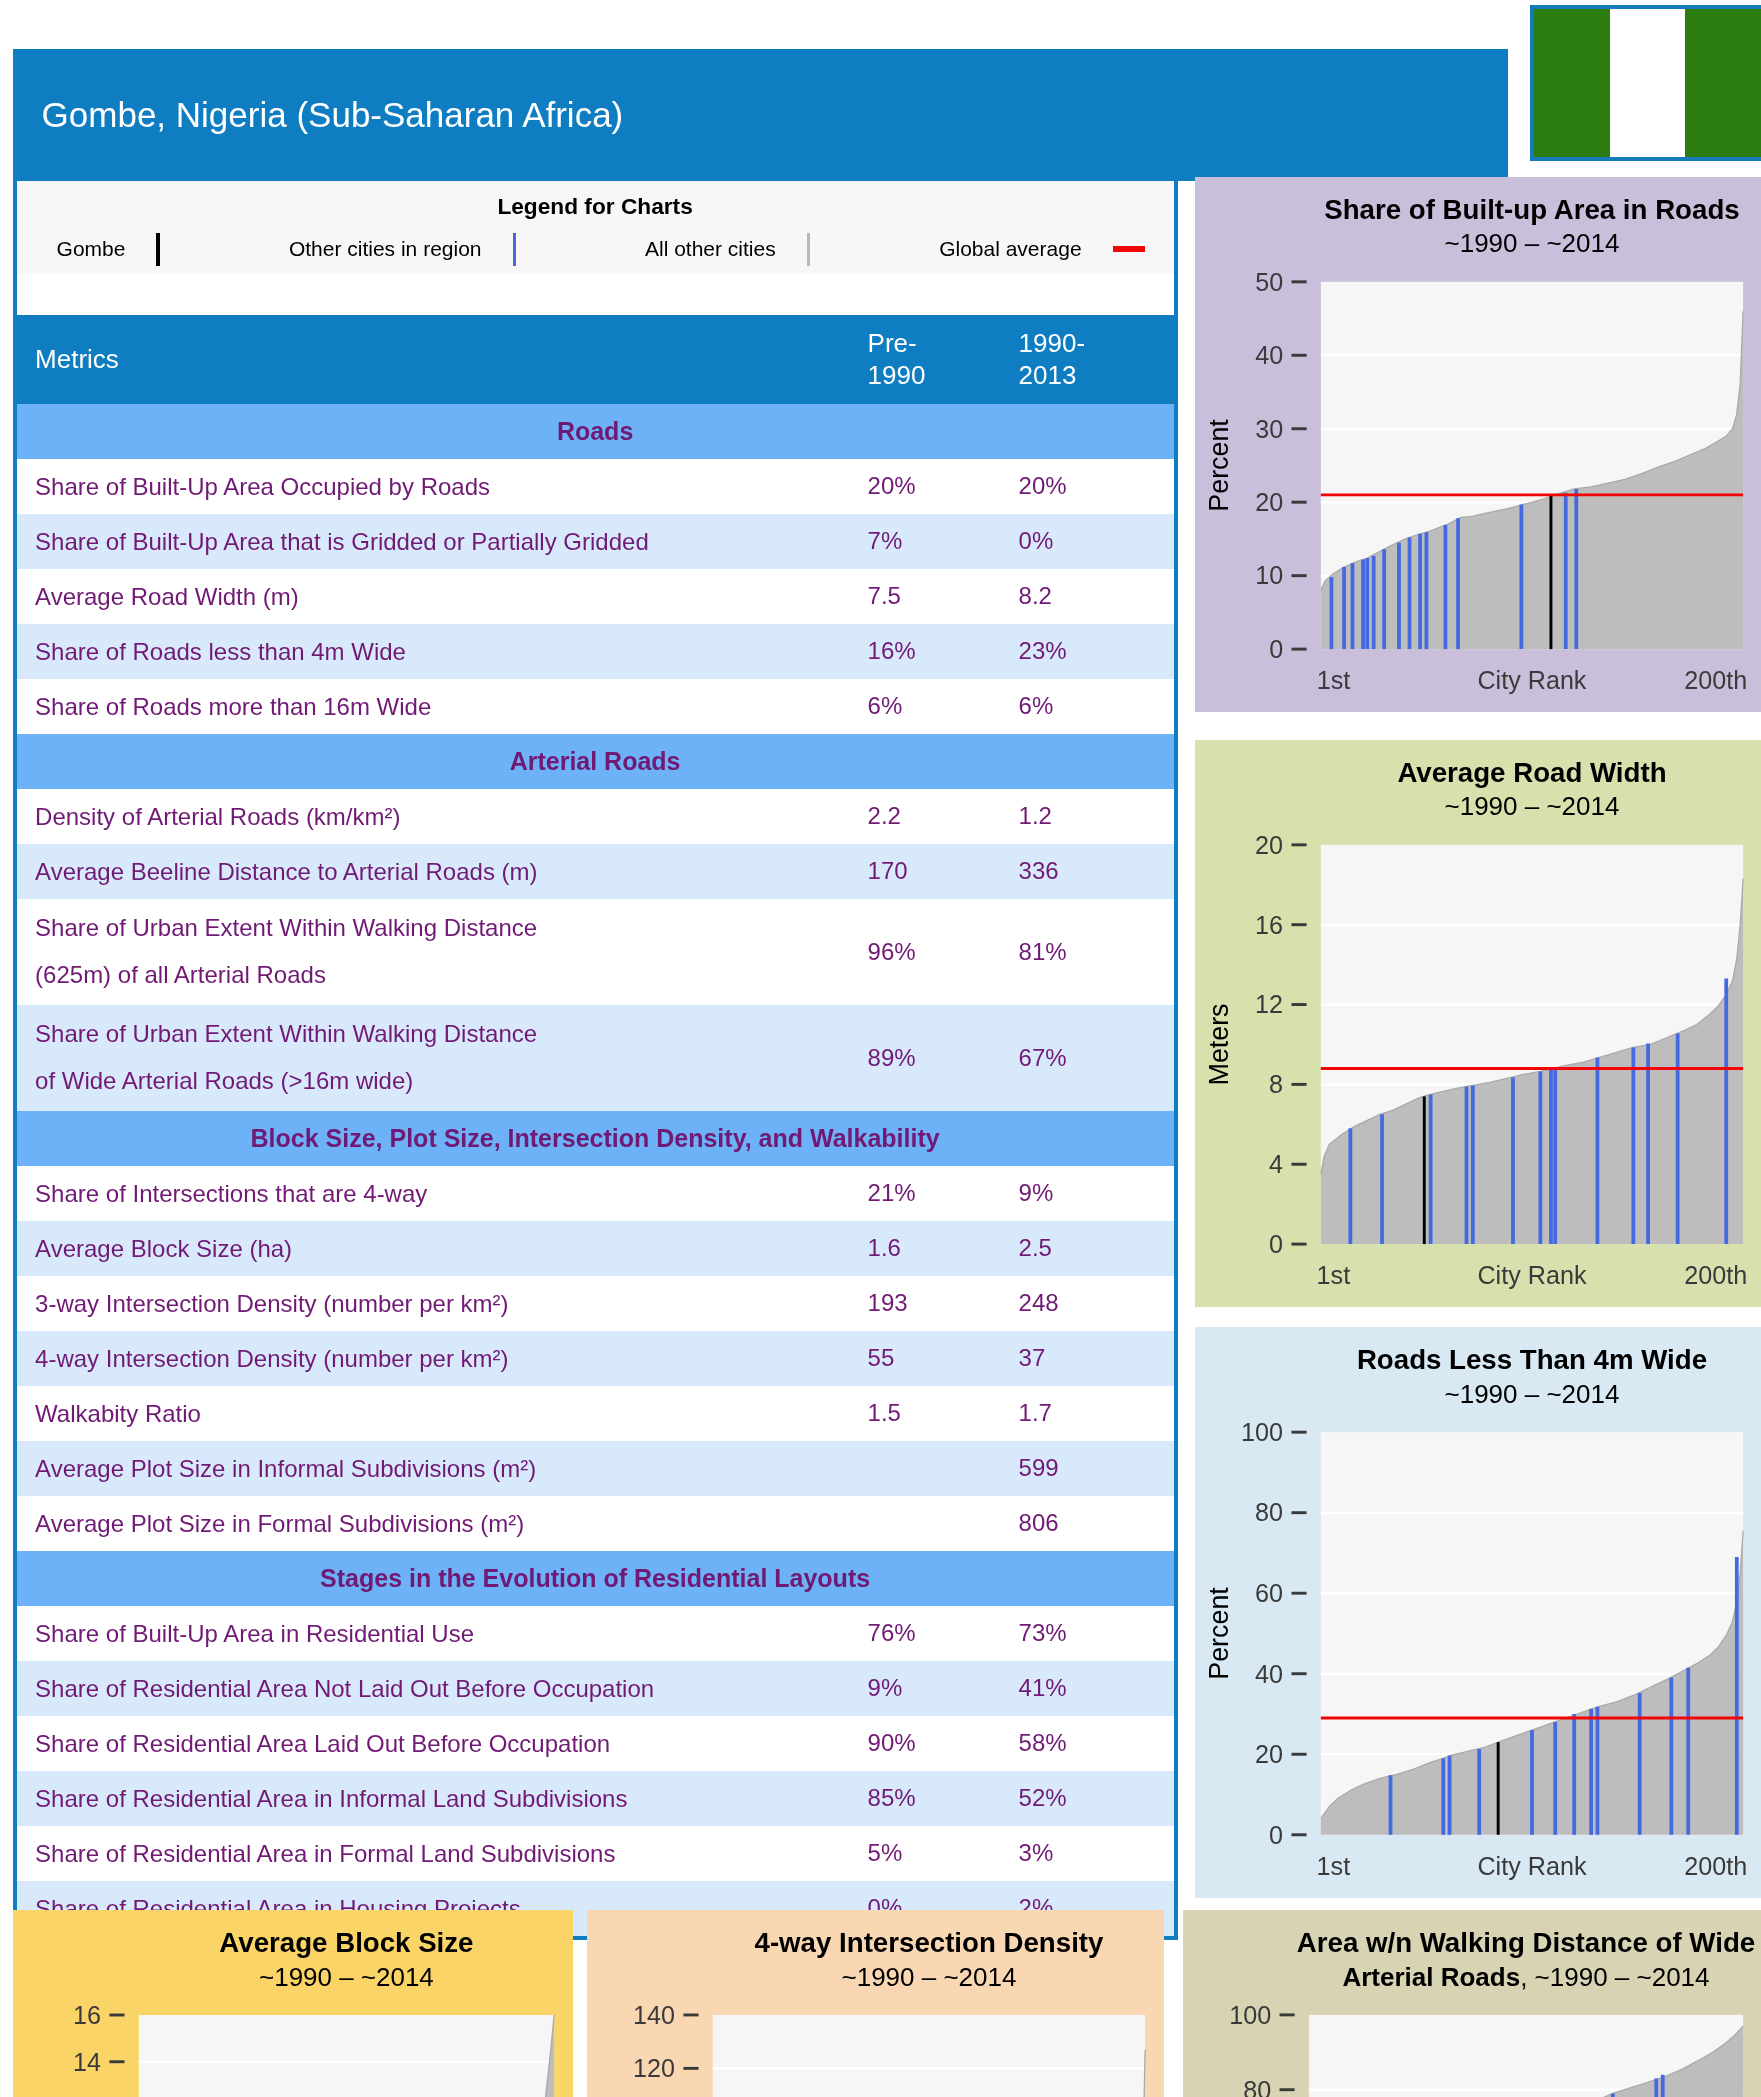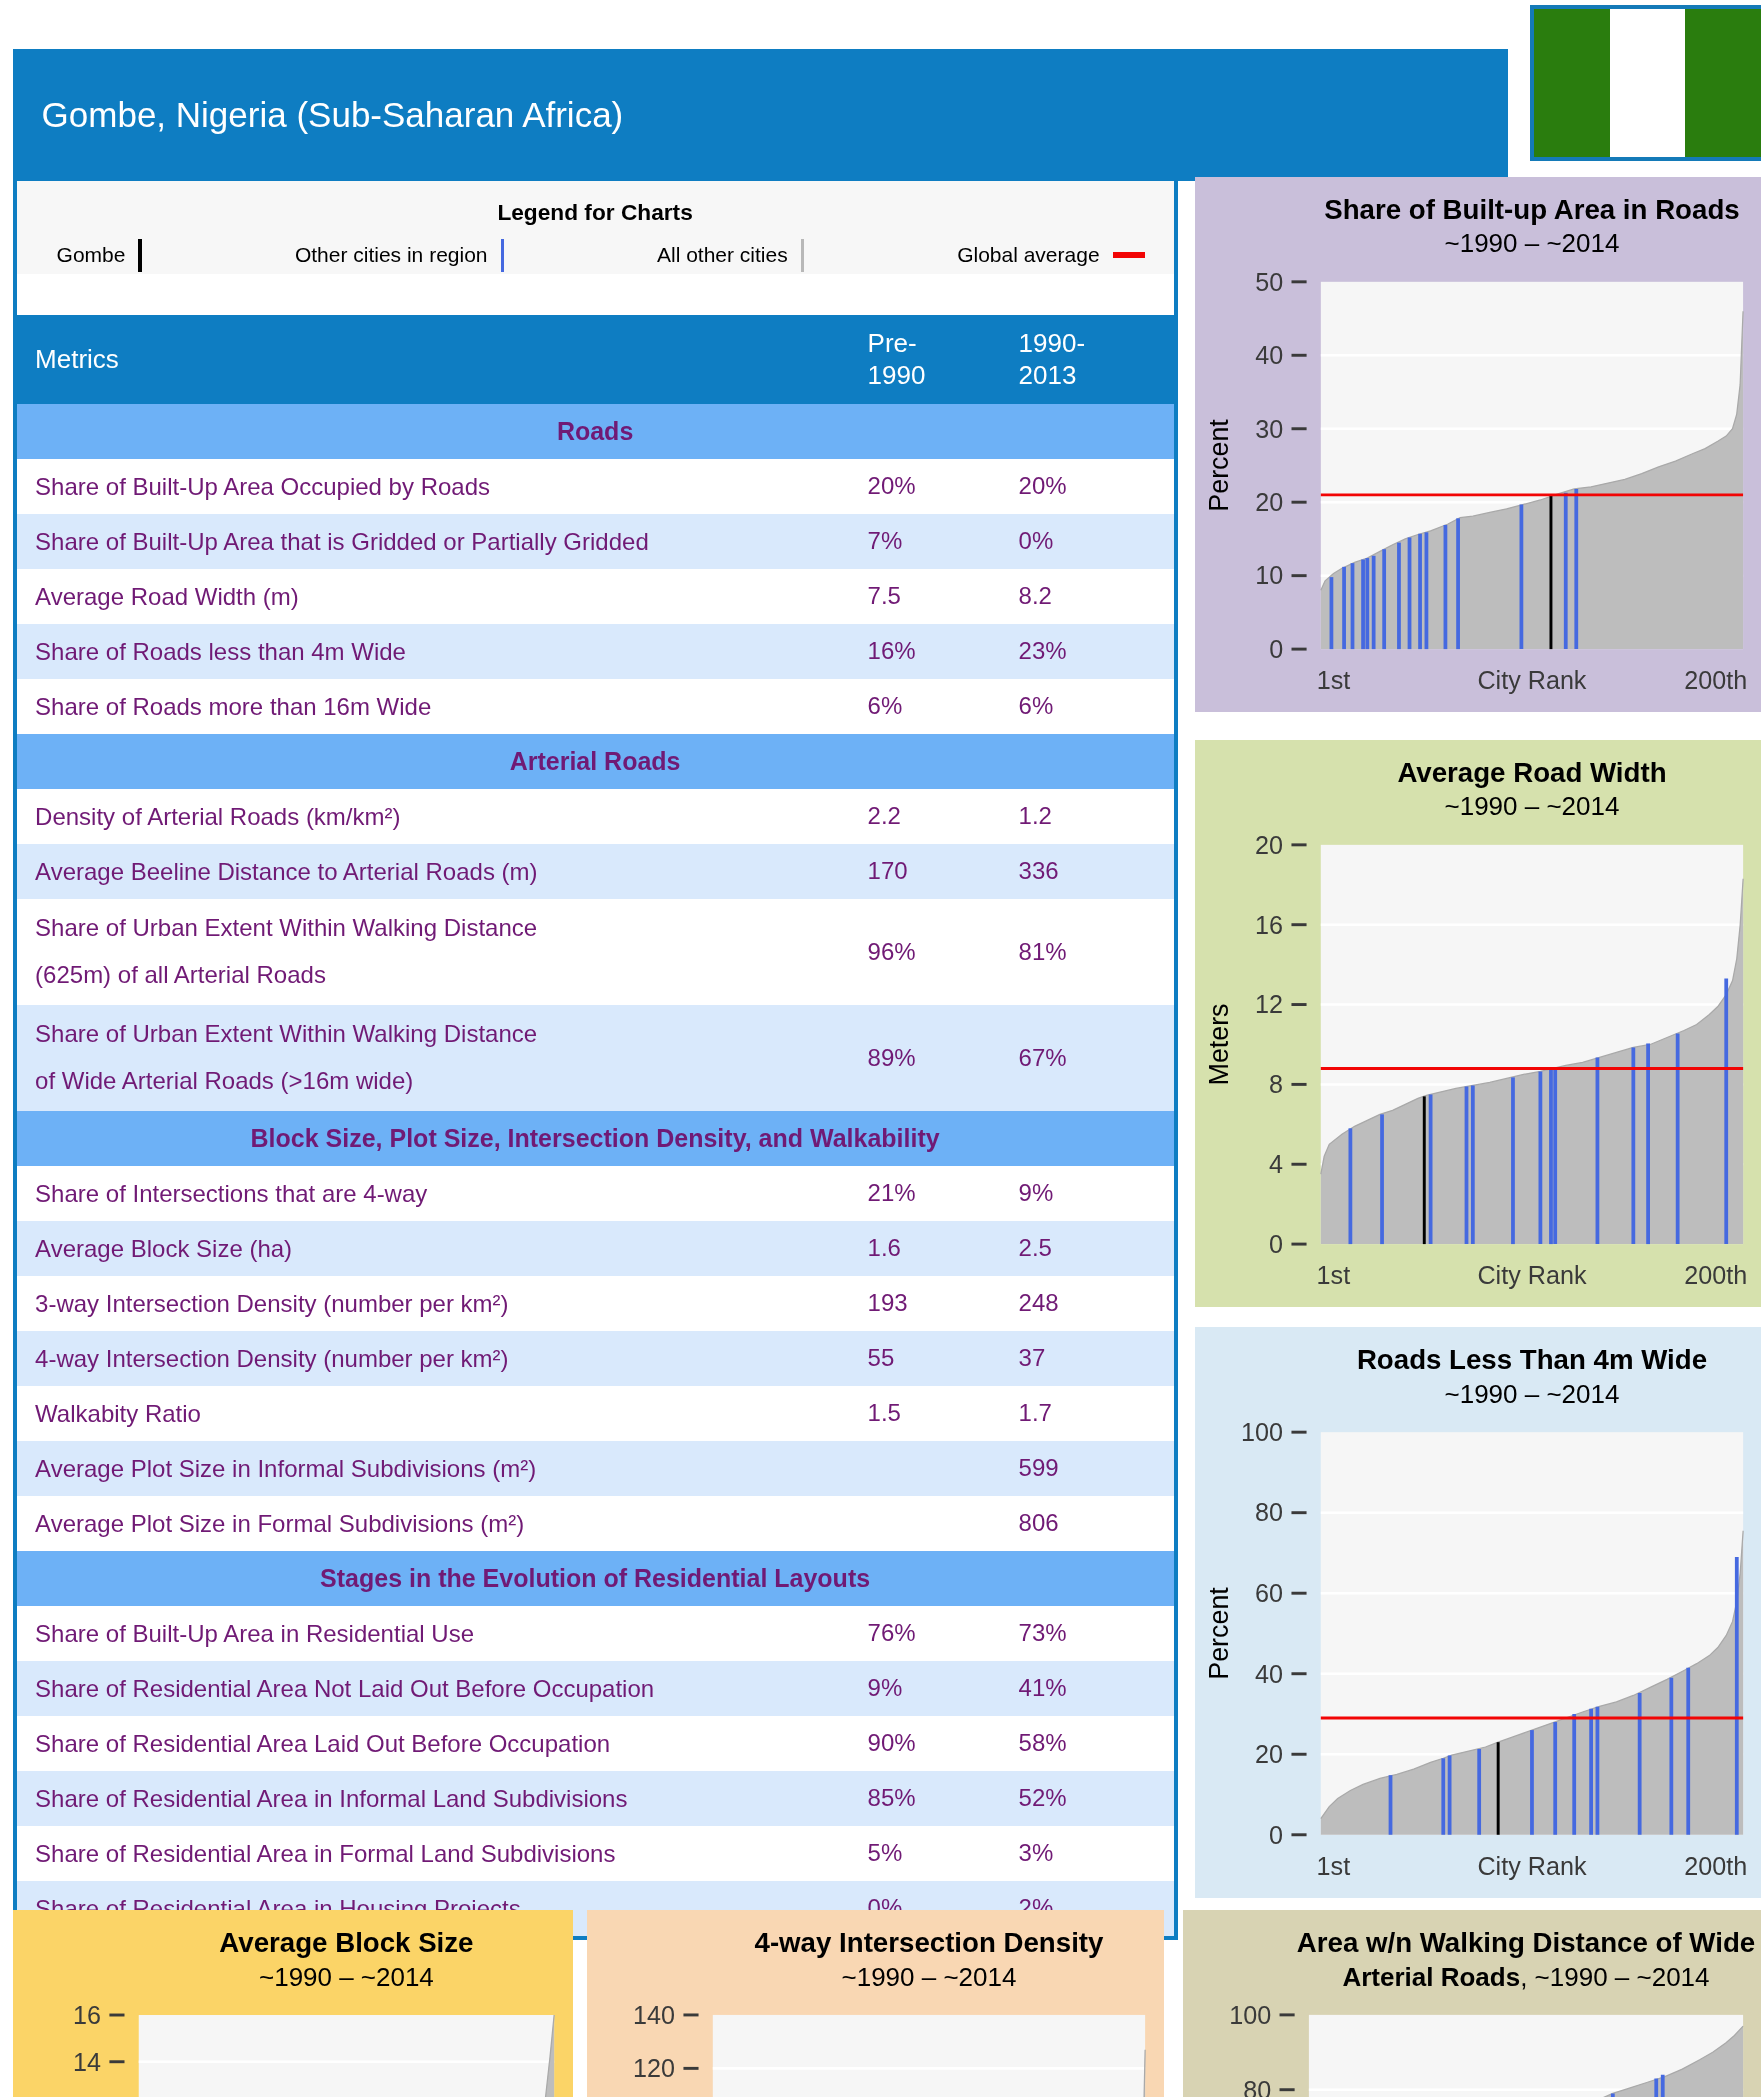--- a/index.html
+++ b/index.html
@@ -21,26 +21,26 @@
     border:4.2px solid #147ab8;display:flex;background:#fff;
   }
   #flag .stripe{flex:1;height:100%}
 
   
   #left-panel{
     position:absolute;left:12.6px;top:177px;width:1165px;
     border:4.2px solid #0e7dc2;box-sizing:border-box;background:#ffffff;
   }
   #legend{background:#f7f7f7;height:93px;box-sizing:border-box}
-  #legend .legend-title{font-size:22.7px;font-weight:bold;text-align:center;padding-top:18px}
+  #legend .legend-title{font-size:22.7px;font-weight:bold;text-align:center;padding-top:12px}
   #legend .legend-items{
     display:flex;align-items:center;justify-content:space-between;
     padding:12.6px 29px 0 40px;font-size:21px;
   }
-  .legend-item{display:flex;align-items:center;gap:13px}
+  .legend-item{display:flex;align-items:center;gap:31px}
   .marker{display:inline-block}
   .marker.bar{width:3.8px;height:33px}
   .marker.dash{width:32px;height:6.7px}
 
   
   #thead{
     display:flex;align-items:center;background:#0e7dc2;color:#ffffff;
     height:89px;font-size:26px;margin-top:41px;
   }
   .cell-label{flex:1;padding-left:18.5px;white-space:pre-line}

